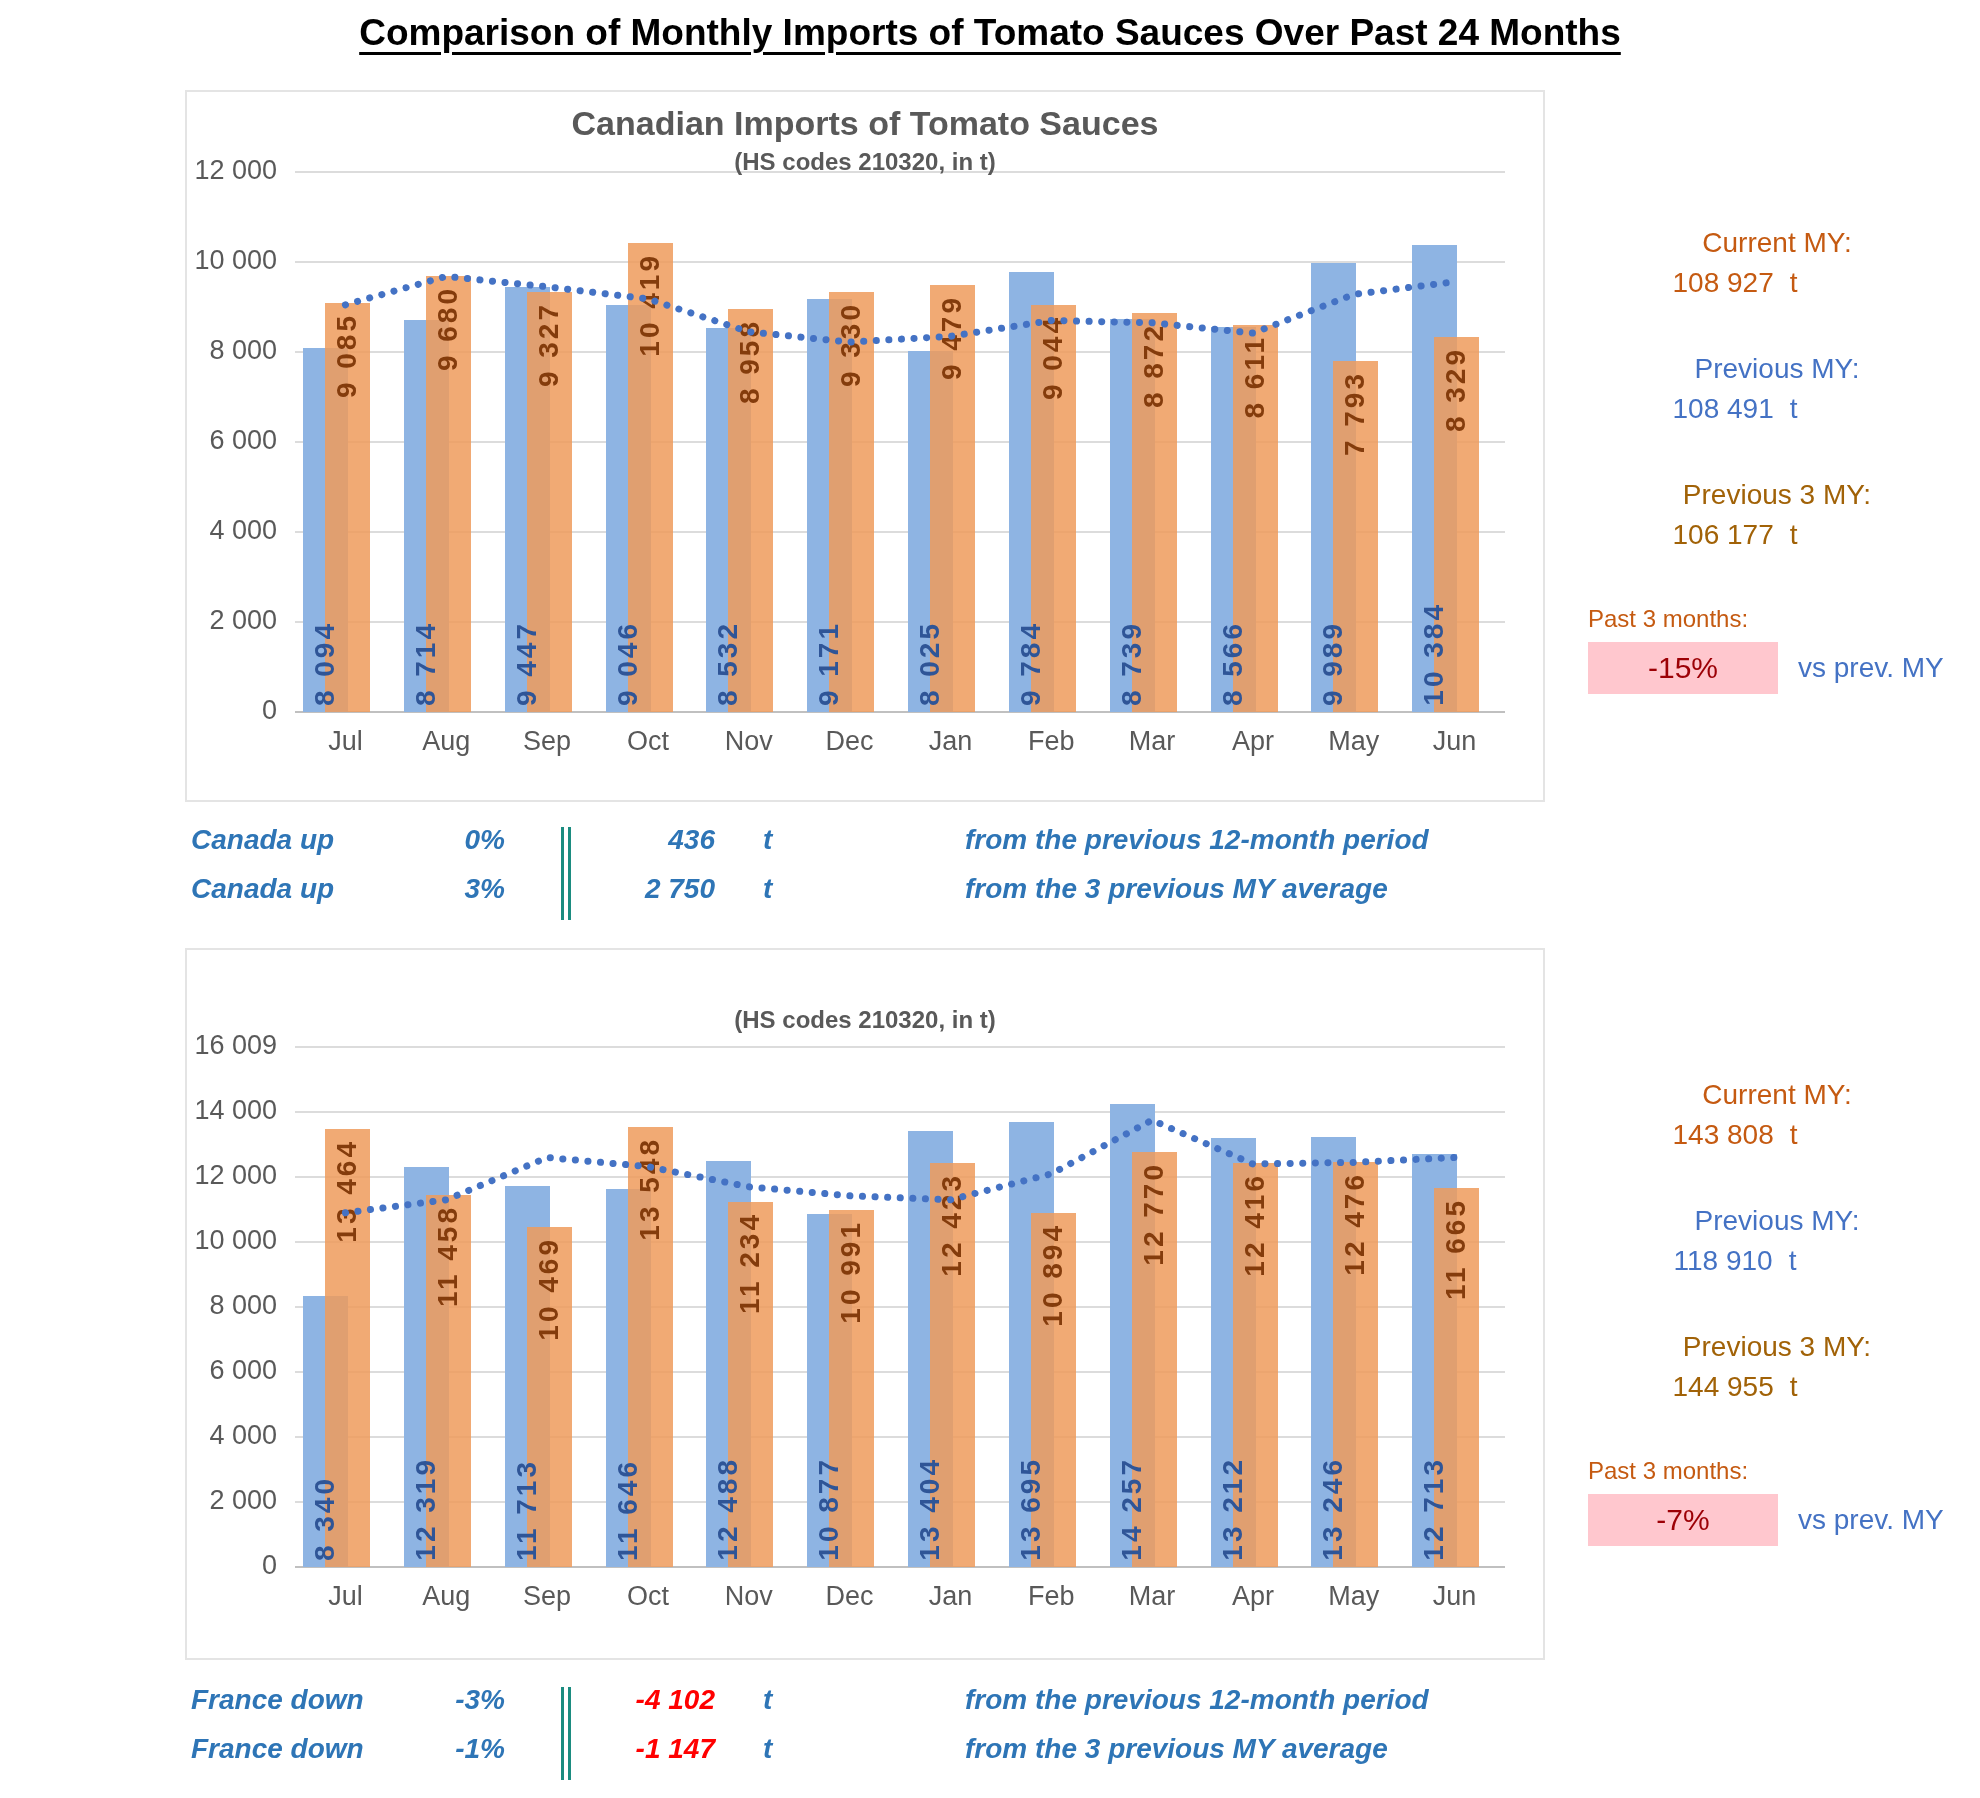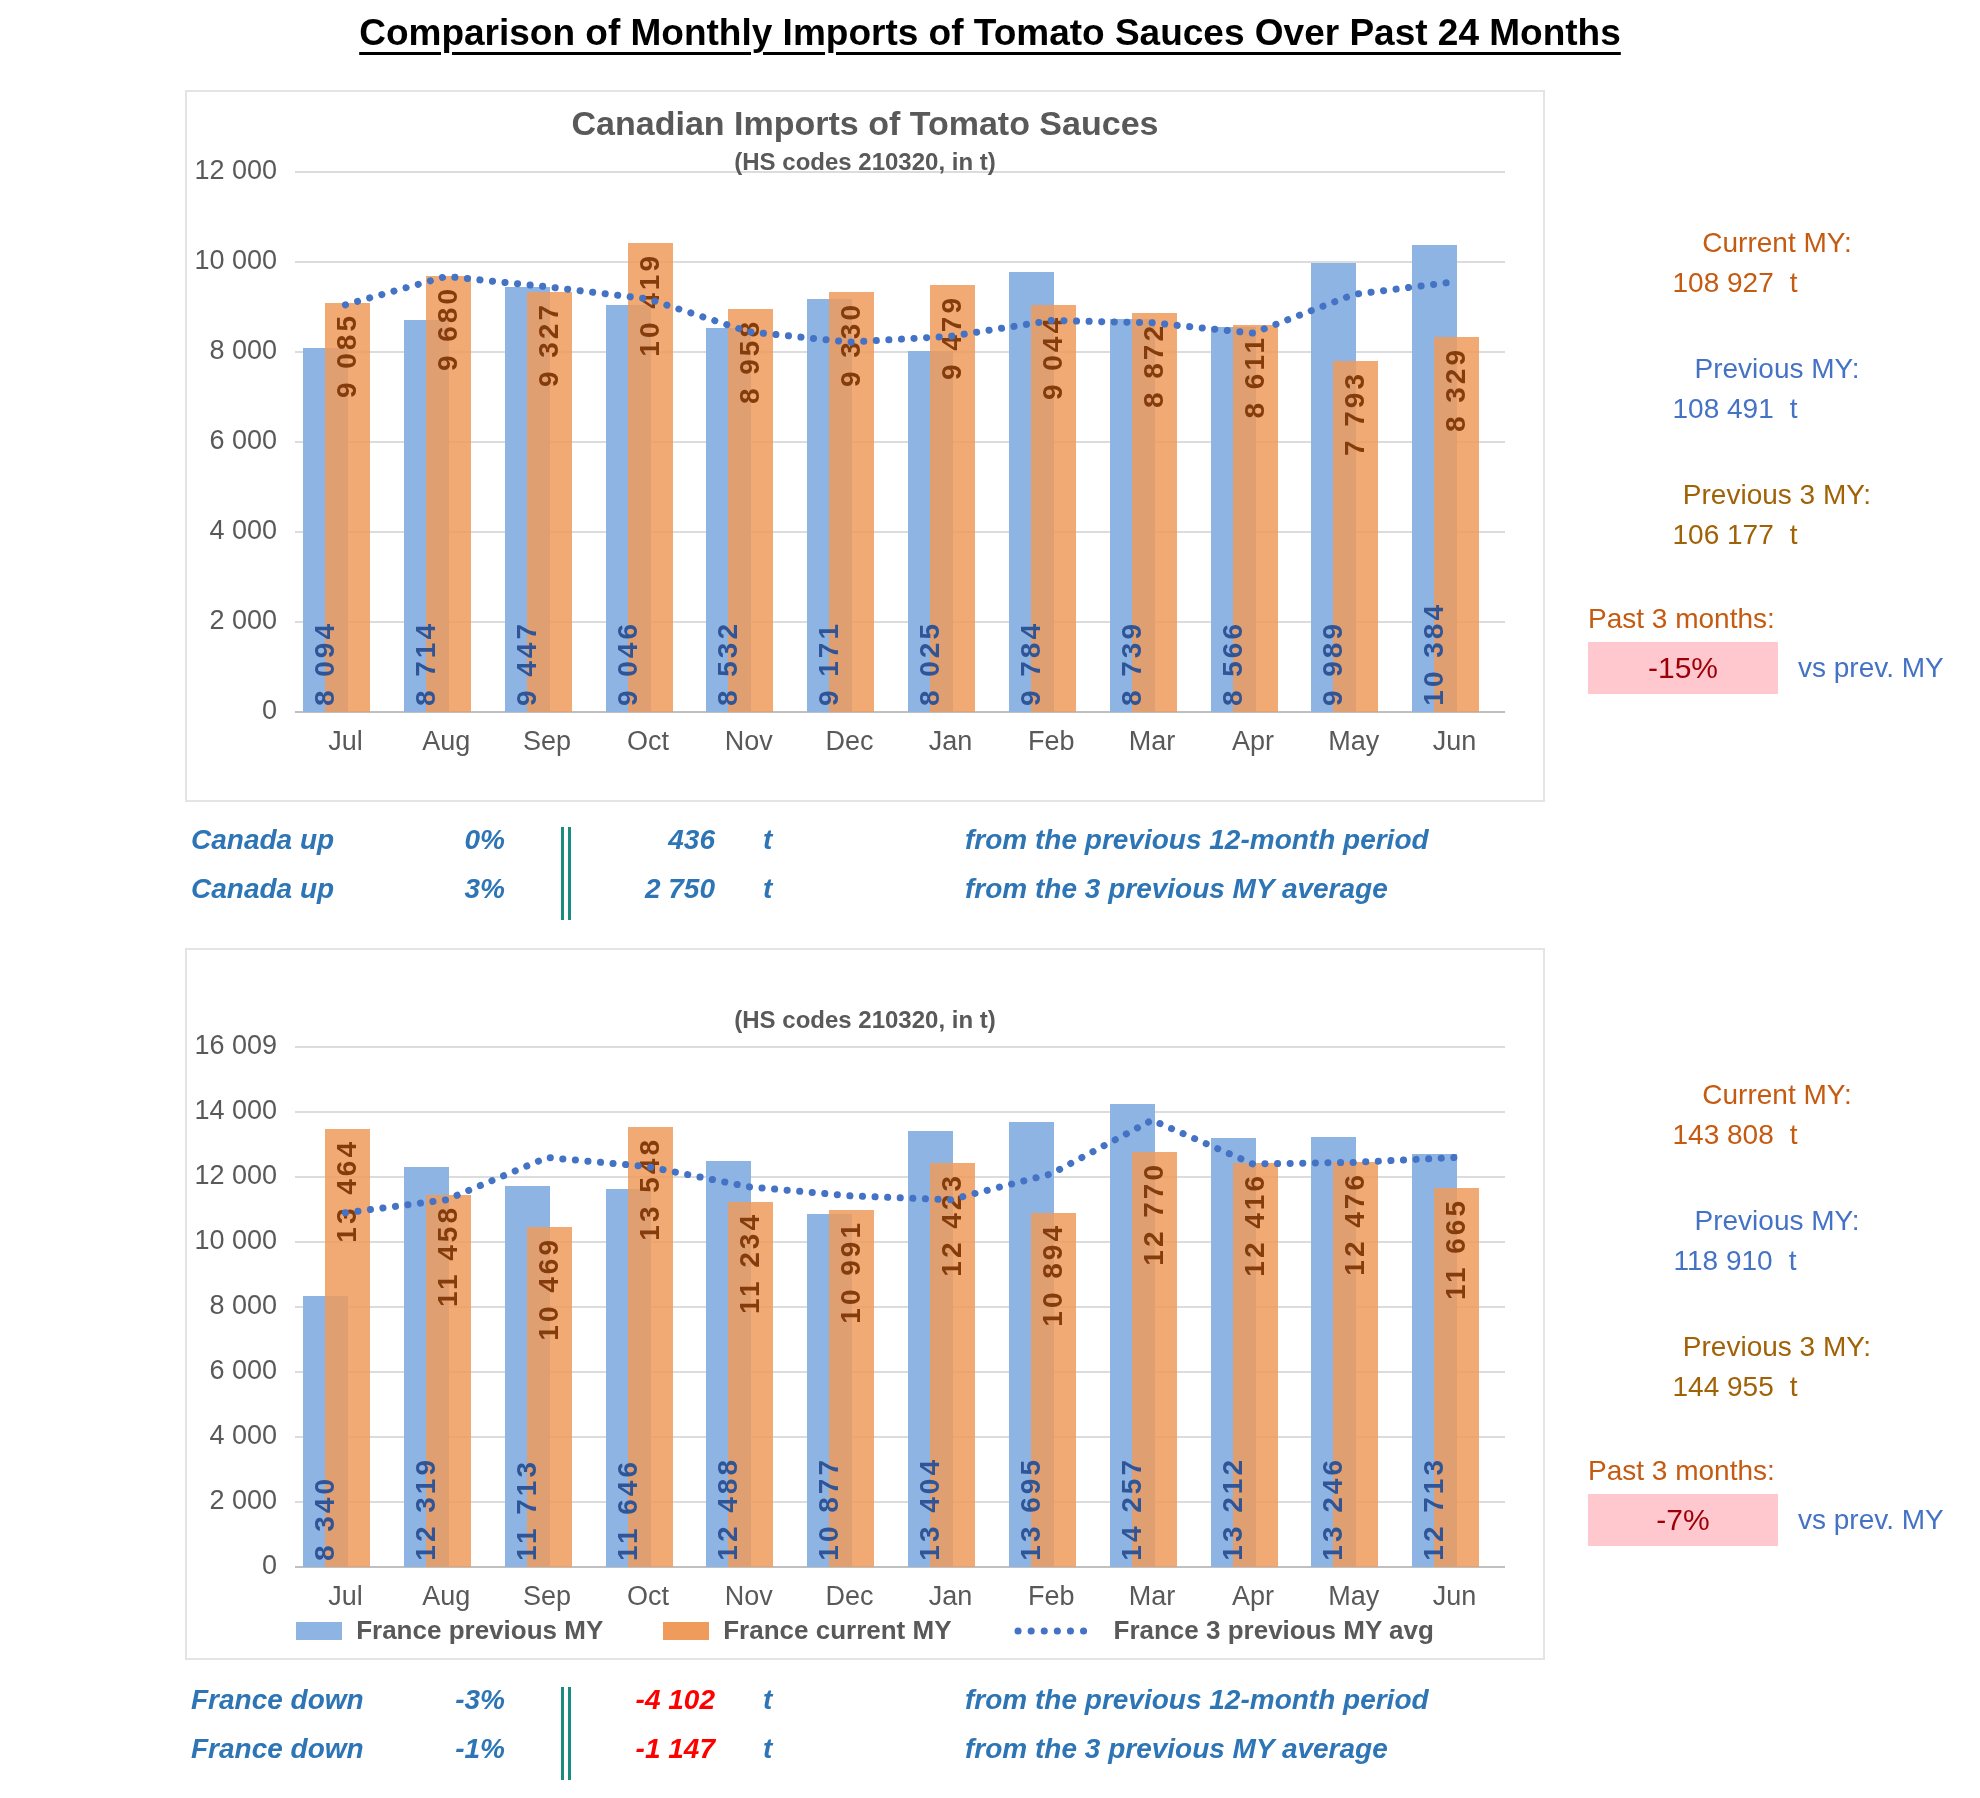--- a/index.html
+++ b/index.html
@@ -73,21 +73,21 @@
   .stats{position:absolute;left:1588px;width:378px;}
   #stats-canada{top:222px;}
   #stats-france{top:1074px;}
   .stat-group{margin-bottom:45px;}
   .stat-label{text-align:center;font-size:28px;line-height:41px;white-space:nowrap;}
   .stat-value{display:flex;justify-content:center;gap:16px;
     font-size:28px;line-height:40px;transform:translateX(-42px);white-space:nowrap;}
   .orange{color:var(--c-orange,#C55A11);}
   .blue{color:var(--c-blue,#4472C4);}
   .black{color:#a16207;}
-  .past3-label{font-size:28px;line-height:38px;margin-bottom:4px;}
+  .past3-label{font-size:24px;line-height:38px;margin-bottom:4px;}
   .past3-row{display:flex;align-items:center;}
   .pink-box{
     width:190px;height:52px;background:var(--c-pinkbg,#FFC7CE);
     color:var(--c-pinktx,#9C0006);font-size:30px;
     display:flex;align-items:center;justify-content:center;
   }
   .vs-text{font-size:28px;margin-left:20px;color:var(--c-blue,#4472C4);white-space:nowrap;}
 
   
   .notes{position:absolute;left:185px;width:1400px;}
@@ -326,36 +326,20 @@
       <div class="xlabel" style="left: 1008.33px; width: 100.833px; top: 534px;">May</div>
       <div class="bar prev" style="left: 1117.17px; height: 413.173px;"></div>
       <div class="bar curr" style="left: 1139.17px; height: 379.113px;"></div>
       <div class="bar-label prev" style="left: 1125.17px; bottom: 6px;">12 713</div>
       <div class="bar-label curr" style="left: 1147.17px; top: 150.887px;">11 665</div>
       <div class="xlabel" style="left: 1109.17px; width: 100.833px; top: 534px;">Jun</div>
       <svg width="1210" height="520" class="avg-svg">
         <polyline points="50.4,165.8 151.3,152.8 252.1,110.5 352.9,119.6 453.8,139.8 554.6,148.8 655.4,152.8 756.3,126.8 857.1,73.1 957.9,117.0 1058.8,115.4 1159.6,110.5" fill="none" stroke="#4472C4" stroke-width="7" stroke-linecap="round" stroke-dasharray="0.1 12.5"></polyline>
       </svg>
     </div>
-  <div class="legend">
-    <div class="legend-item">
-      <span class="swatch prev"></span>
-      <span>France previous MY</span>
-    </div>
-    <div class="legend-item">
-      <span class="swatch curr"></span>
-      <span>France current MY</span>
-    </div>
-    <div class="legend-item">
-      <svg width="88" height="12">
-        <line x1="6" y1="6" x2="84" y2="6" stroke="#4472C4" stroke-width="7" stroke-linecap="round" stroke-dasharray="0.1 13"></line>
-      </svg>
-      <span>France 3 previous MY avg</span>
-    </div>
-  </div>
 </div>
 
 <div class="stats" id="stats-france">
   <div class="stat-group">
     <div class="stat-label orange">Current MY:</div>
     <div class="stat-value orange">
       <span>143 808</span>
         <span>t</span>
     </div>
   </div>

